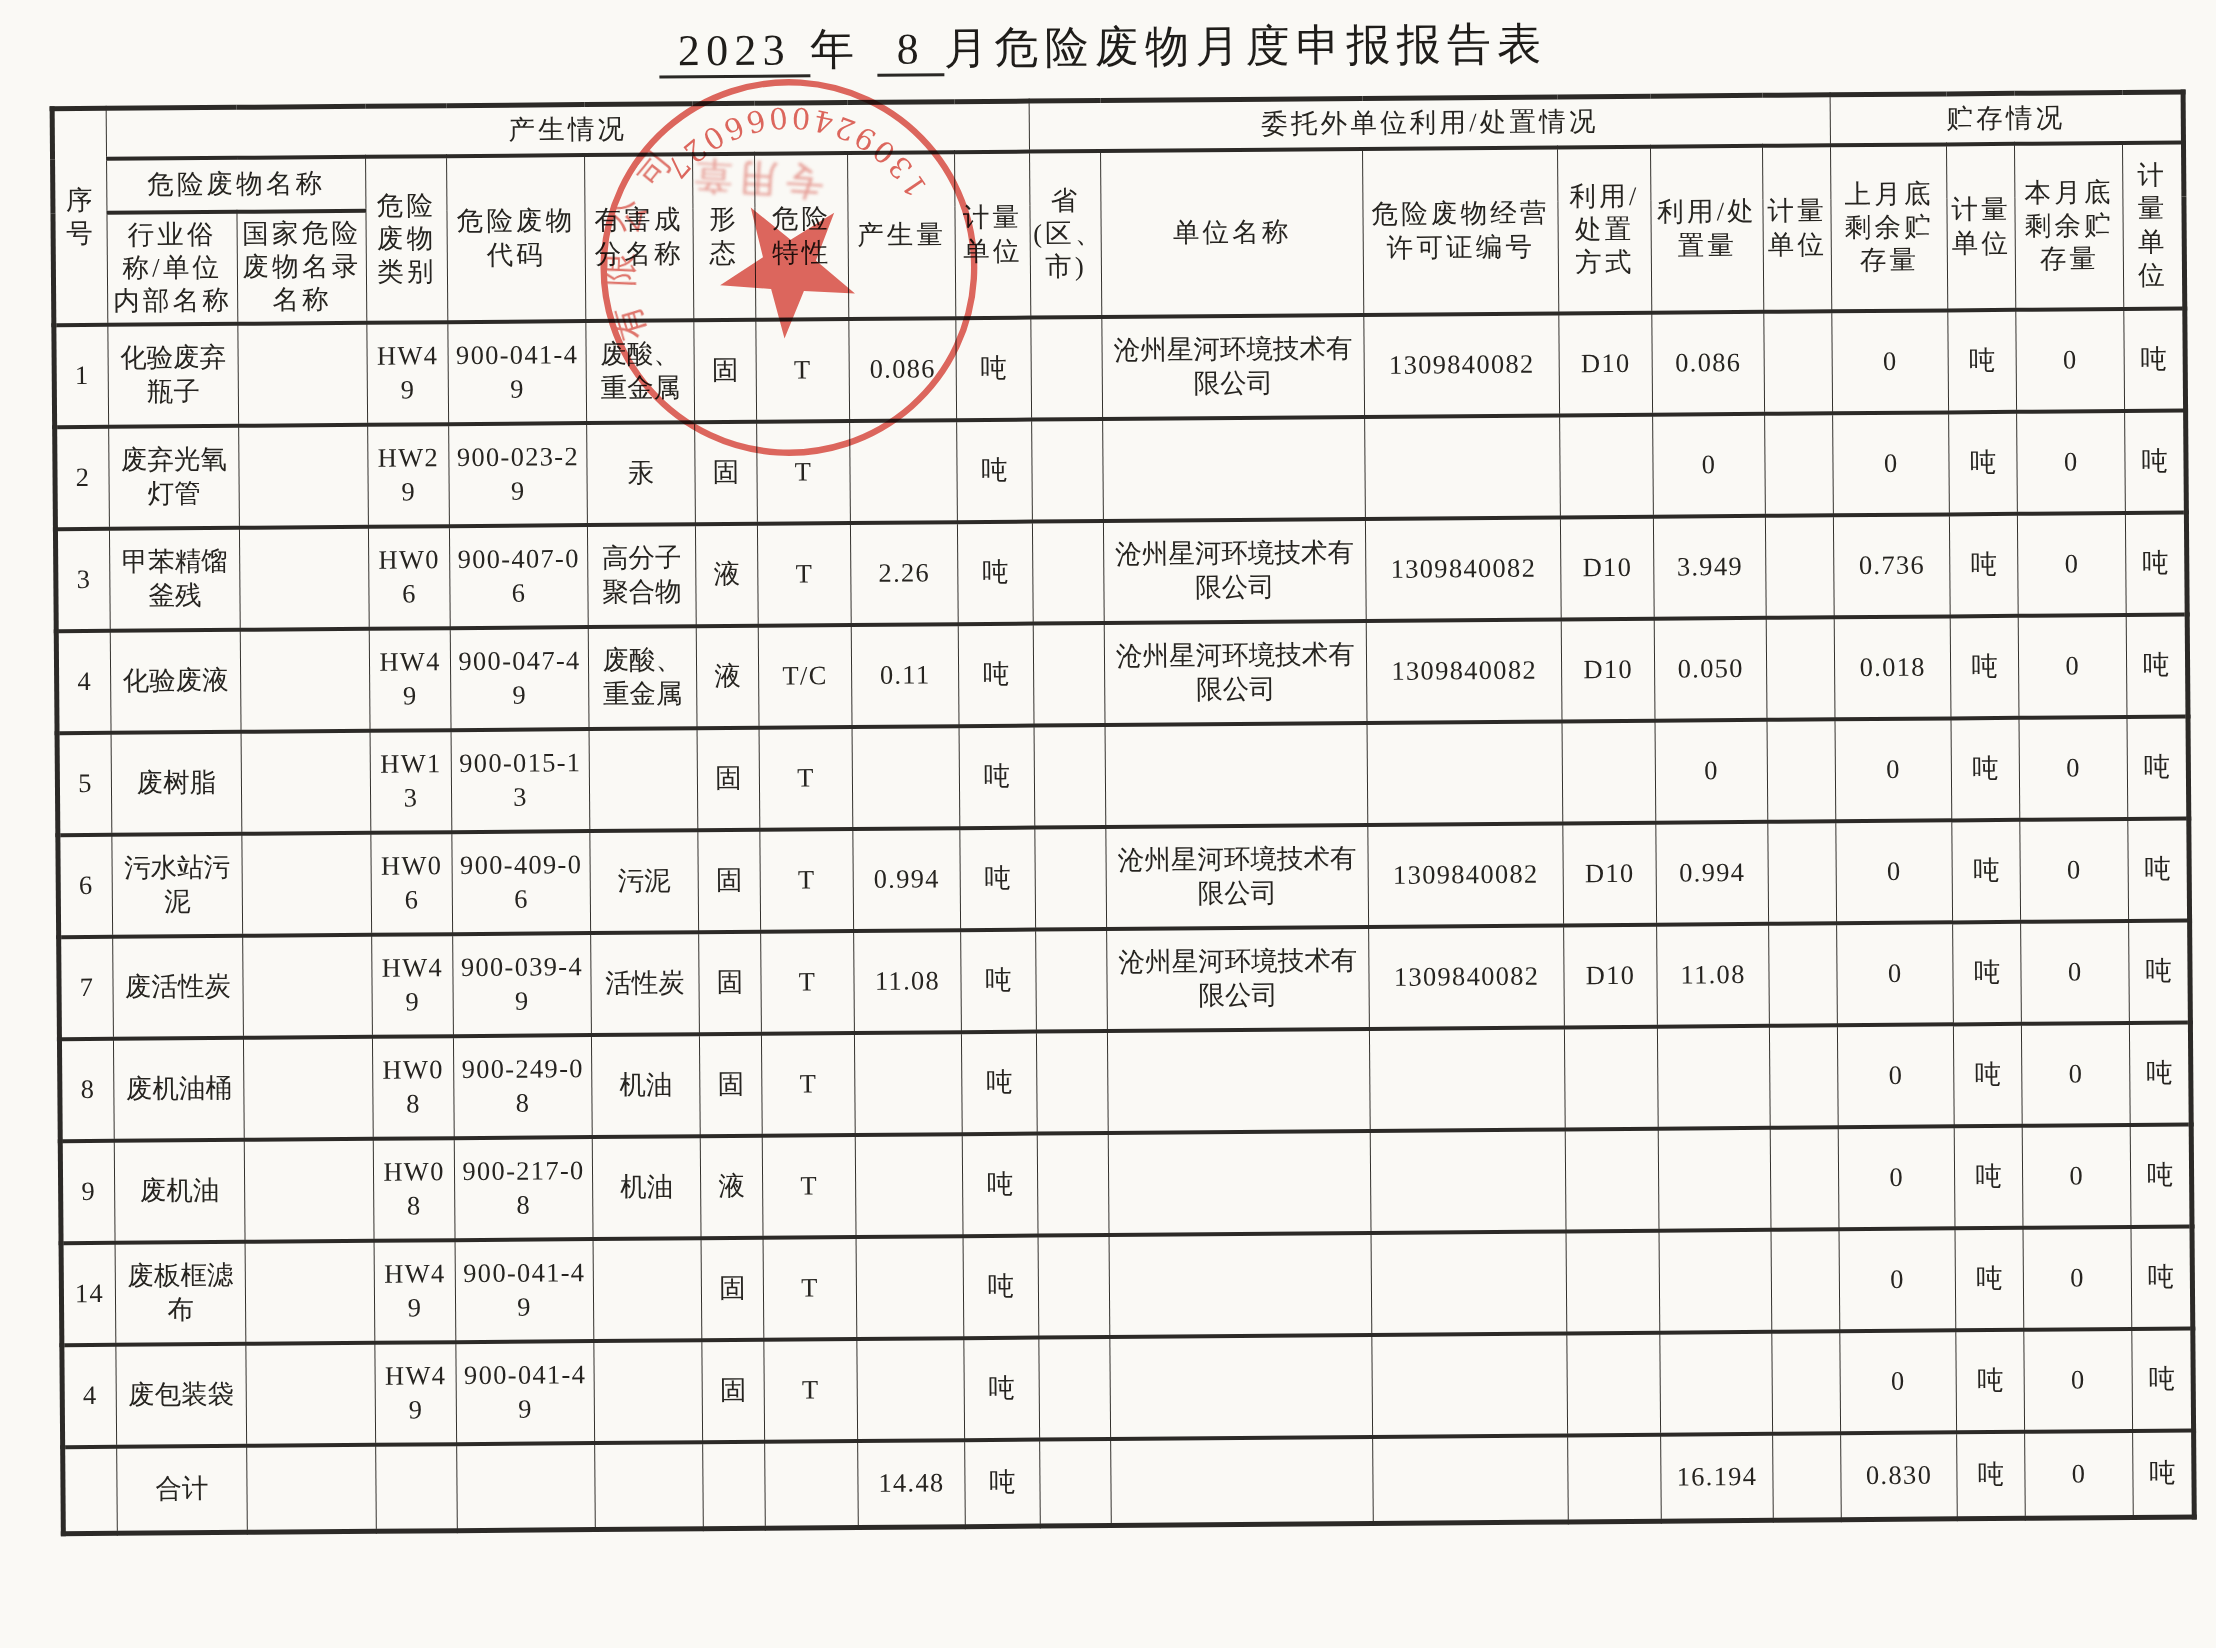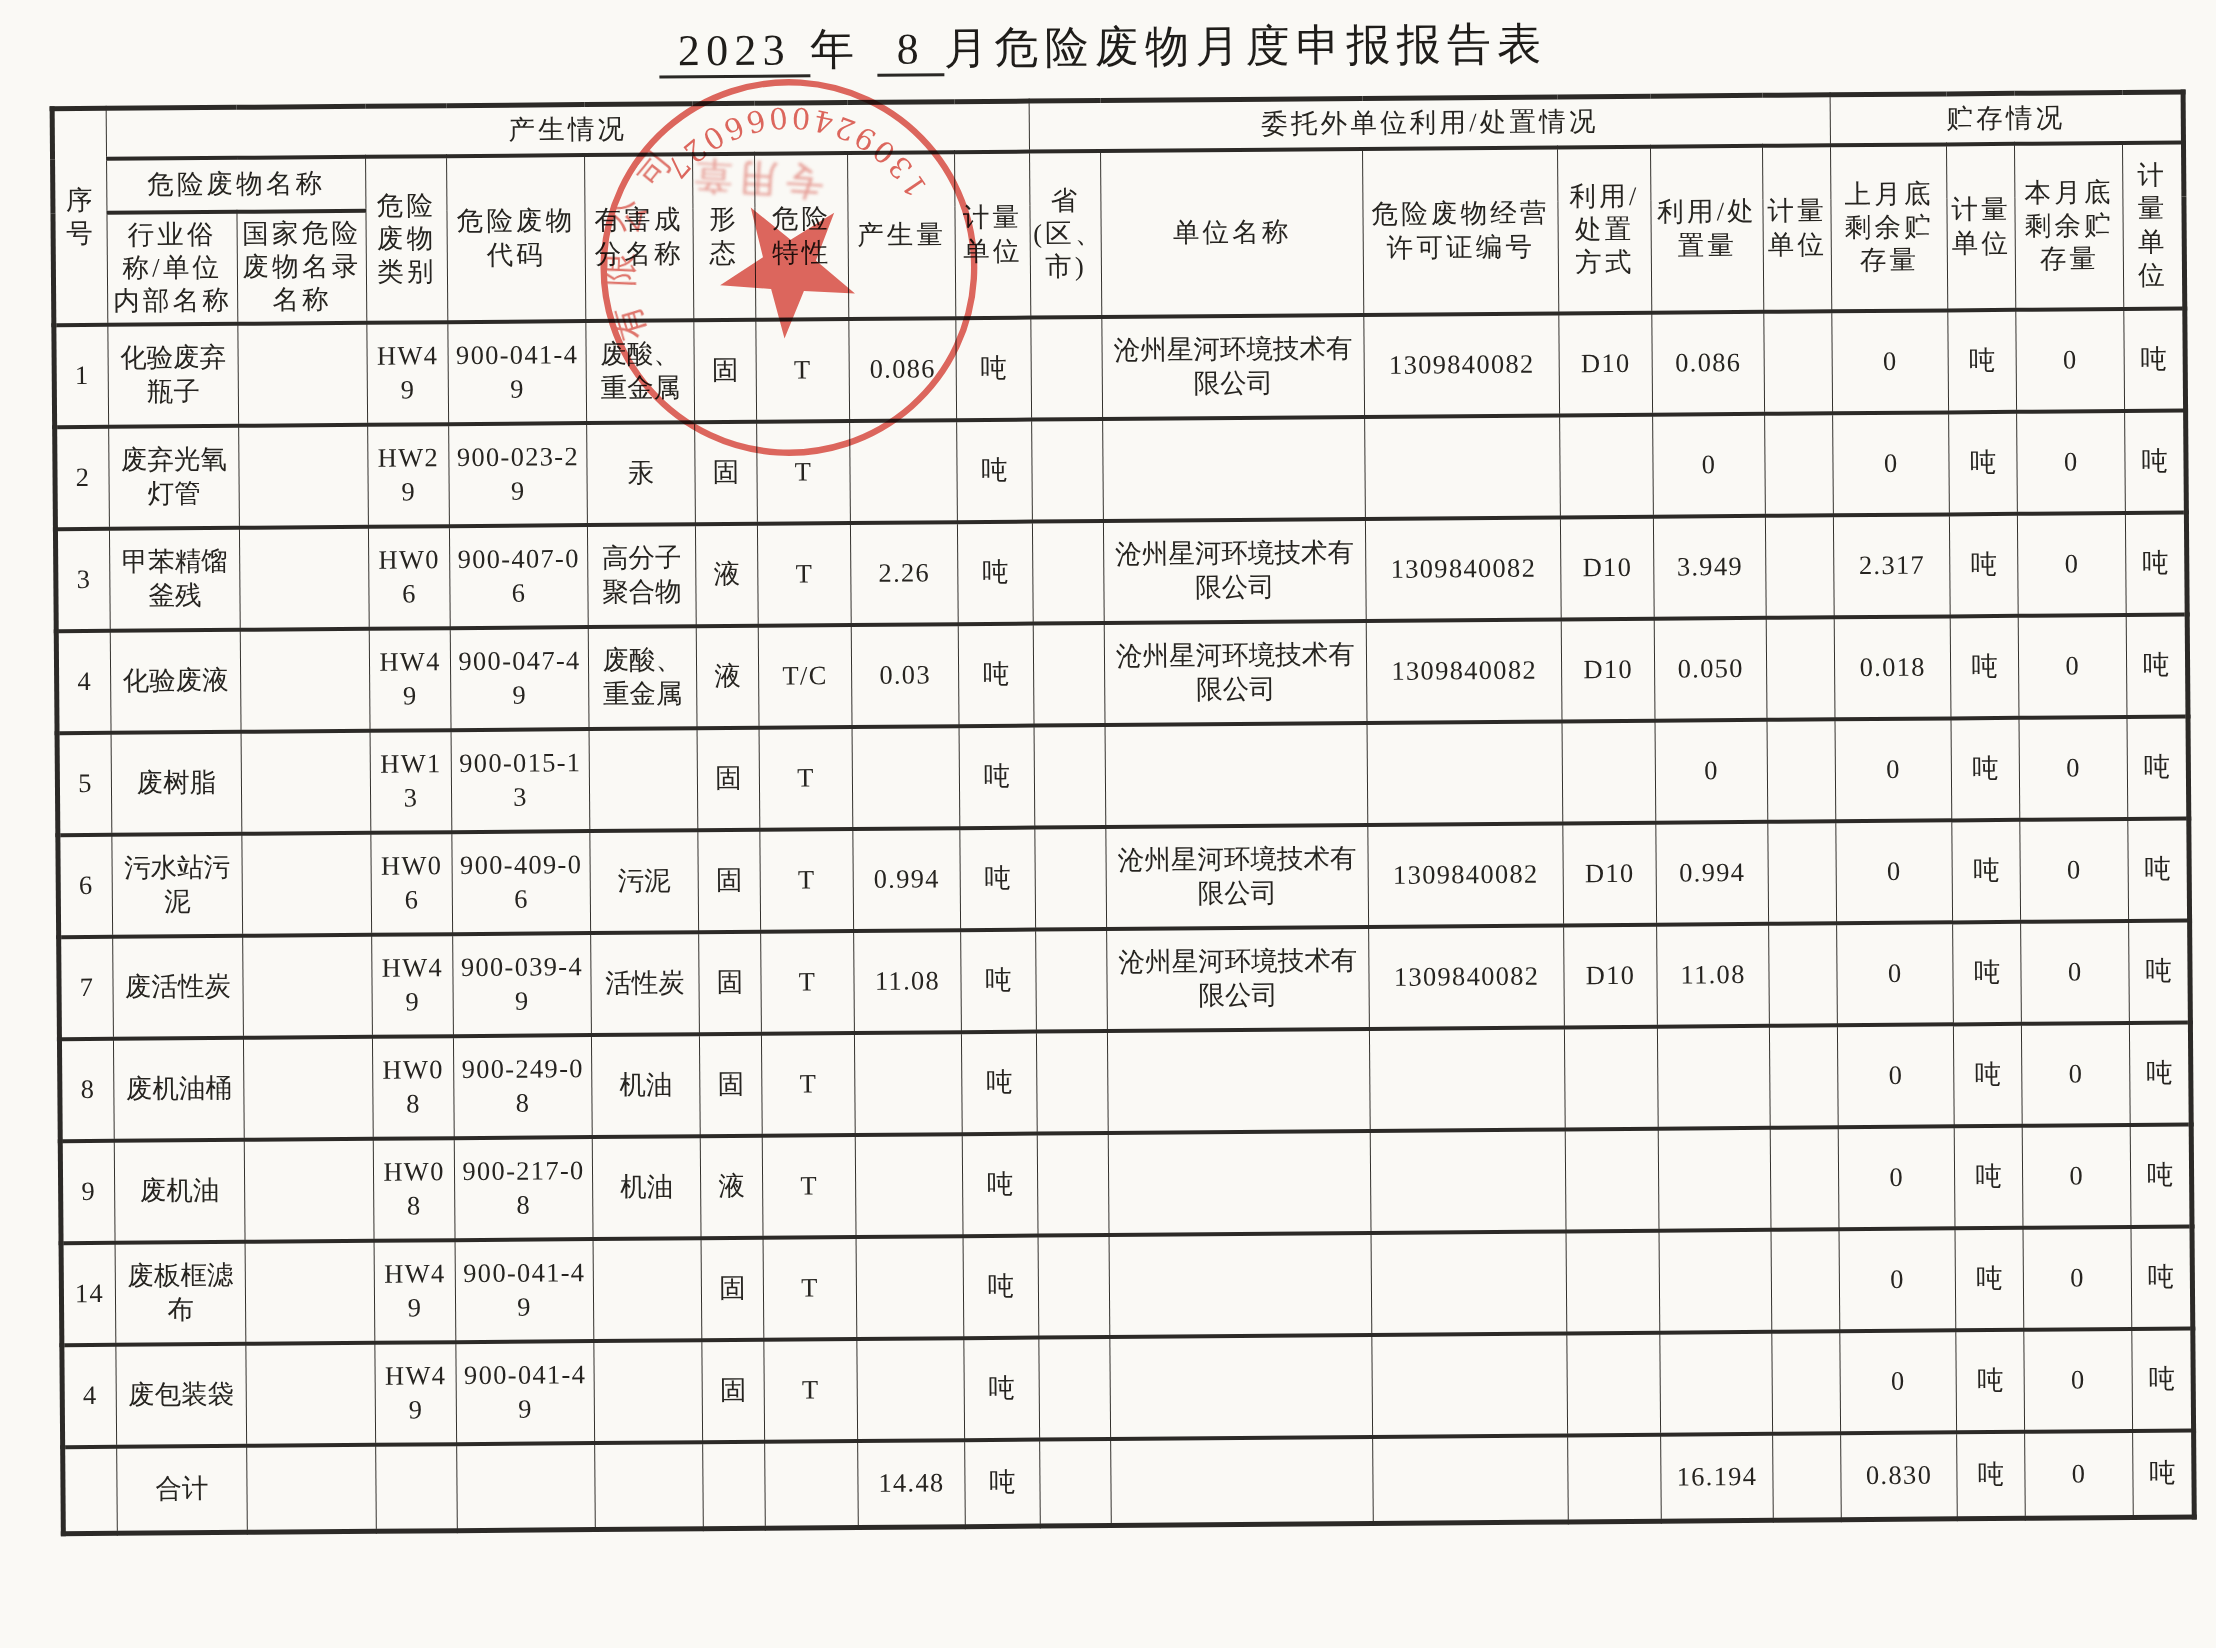--- a/index.html
+++ b/index.html
@@ -186,35 +186,35 @@
           <td>液</td>
           <td class="num">T</td>
           <td class="num">2.26</td>
           <td>吨</td>
           <td></td>
           <td>沧州星河环境技术有限公司</td>
           <td class="num">1309840082</td>
           <td class="num">D10</td>
           <td class="num">3.949</td>
           <td></td>
-          <td class="num">2.317</td>
+          <td class="num">0.736</td>
           <td>吨</td>
           <td class="num">0</td>
           <td>吨</td>
         </tr>
         <tr>
           <td class="num">4</td>
           <td>化验废液</td>
           <td></td>
           <td class="num">HW49</td>
           <td class="num">900-047-49</td>
           <td>废酸、重金属</td>
           <td>液</td>
           <td class="num">T/C</td>
-          <td class="num">0.03</td>
+          <td class="num">0.11</td>
           <td>吨</td>
           <td></td>
           <td>沧州星河环境技术有限公司</td>
           <td class="num">1309840082</td>
           <td class="num">D10</td>
           <td class="num">0.050</td>
           <td></td>
           <td class="num">0.018</td>
           <td>吨</td>
           <td class="num">0</td>

